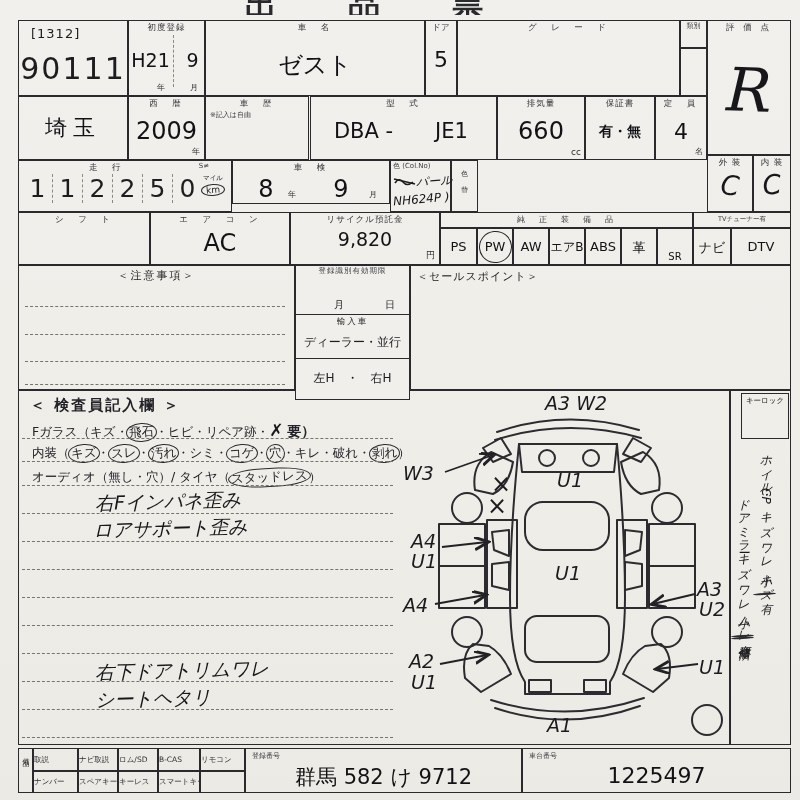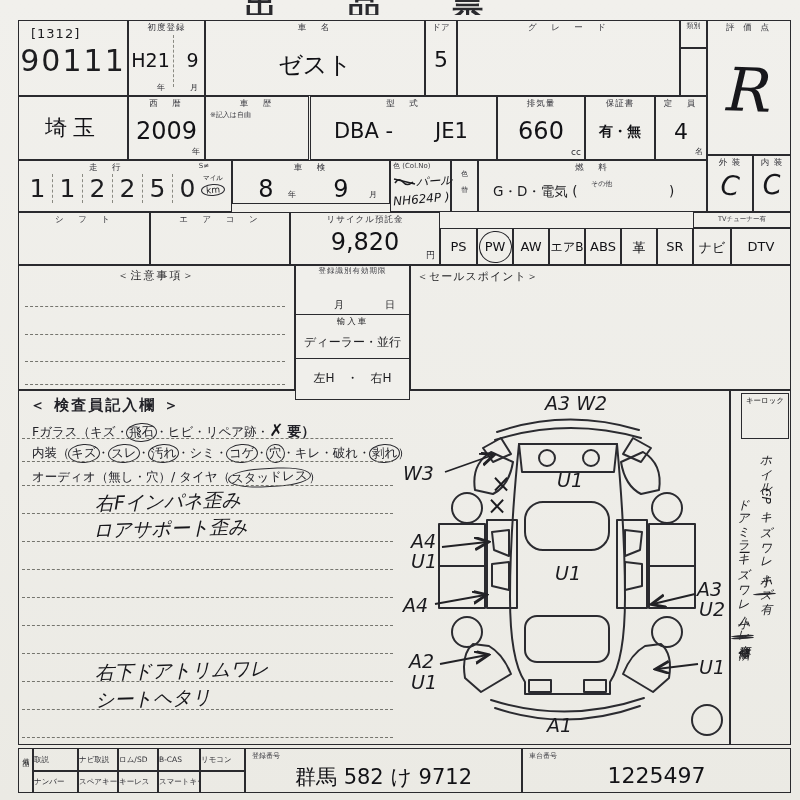--- a/index.html
+++ b/index.html
@@ -24,21 +24,21 @@
 <body>
 
 <div class="sheet">
 
   <div style="position:absolute;left:245px;top:0;width:330px;height:15px;overflow:hidden;text-align:left">
     <span style="display:inline-block;font-size:32px;font-weight:bold;letter-spacing:30px;margin-top:-22px;color:#2a2a2e">出 品 票</span>
   </div>
 
   <div class="cell" style="left:18px;top:20px;width:110px;height:76px">
     <div style="font-size:13px;padding:5px 0 0 12px;letter-spacing:1px">[1312]</div>
-    <div style="font-size:30px;font-weight:500;text-align:center;letter-spacing:2px;margin-top:2px">90111</div>
+    <div style="font-size:30px;font-weight:500;text-align:center;letter-spacing:2px;margin-top:10px">90111</div>
   </div>
 
   <div class="cell" style="left:128px;top:20px;width:77px;height:76px">
     <div class="lbl" style="letter-spacing:1px">初度登録</div>
     <div class="vdash" style="left:44px;top:14px;height:52px"></div>
     <span class="val" style="left:-16px;top:28px;font-size:19px">H21</span>
     <span class="val" style="left:26px;top:28px;font-size:19px">9</span>
     <span class="unit" style="left:28px;bottom:2px;font-size:8px">年</span>
     <span class="unit" style="right:6px;bottom:2px;font-size:8px">月</span>
   </div>
@@ -138,50 +138,48 @@
     </svg>
     <span class="hw" style="position:absolute;left:25px;top:12px;font-size:12px;white-space:nowrap;transform:rotate(-4deg)">パール</span>
     <span class="hw" style="position:absolute;left:2px;top:31px;font-size:12px;white-space:nowrap;transform:rotate(-5deg)">NH624P )</span>
   </div>
 
   <div class="cell" style="left:451px;top:160px;width:27px;height:52px">
     <div class="tiny" style="text-align:center;padding-top:8px">色</div>
     <div class="tiny" style="text-align:center;padding-top:6px">替</div>
   </div>
 
-  <div class="cell" style="left:478px;top:160px;width:229px;height:52px">
-    <div class="lbl">燃　料</div>
-    <span style="position:absolute;left:14px;top:22px;font-size:13.5px;white-space:nowrap">G・D・電気 (</span>
-    <span class="tiny" style="position:absolute;left:112px;top:18px">その他</span>
-    <span style="position:absolute;left:190px;top:22px;font-size:13.5px">)</span>
-  </div>
 
   <div class="cell" style="left:707px;top:155px;width:46px;height:57px">
     <div class="lbl" style="letter-spacing:1px">外 装</div>
     <div class="val hw" style="top:14px;font-size:27px;transform:rotate(4deg)">C</div>
   </div>
   <div class="cell" style="left:753px;top:155px;width:38px;height:57px">
     <div class="lbl" style="letter-spacing:1px">内 装</div>
     <div class="val hw" style="top:13px;font-size:27px;transform:rotate(-6deg)">C</div>
   </div>
 
   <div class="cell" style="left:18px;top:212px;width:132px;height:53px">
     <div class="lbl">シ　フ　ト</div>
   </div>
 
   <div class="cell" style="left:150px;top:212px;width:140px;height:53px">
     <div class="lbl">エ　ア　コ　ン</div>
+    <div class="val" style="top:16px;font-size:24px">AC</div>
   </div>
 
   <div class="cell" style="left:290px;top:212px;width:150px;height:53px">
     <div class="lbl" style="letter-spacing:1px">リサイクル預託金</div>
-    <div class="val" style="top:15px;font-size:24px">9,820</div>
+    <div class="val" style="top:15px;font-size:19px">9,820</div>
     <span class="unit" style="right:4px;bottom:2px">円</span>
   </div>
 
+  <div class="cell" style="left:440px;top:212px;width:253px;height:16px">
+    <div class="lbl" style="font-size:8px">純　正　装　備　品</div>
+  </div>
   <div class="cell" style="left:693px;top:212px;width:98px;height:16px">
     <div class="tiny" style="font-size:6.5px;text-align:center;padding-top:2px">TVチューナー有</div>
   </div>
 
   <div class="cell" style="left:440px;top:228px;width:37px;height:37px">
     <div class="val" style="top:10px;font-size:13px">PS</div>
     </div>
   <div class="cell" style="left:477px;top:228px;width:36px;height:37px">
     <div class="val" style="top:10px;font-size:13px">PW</div>
     </div>
@@ -191,21 +189,21 @@
   <div class="cell" style="left:549px;top:228px;width:36px;height:37px">
     <div class="val" style="top:10px;font-size:12px">エアB</div>
     </div>
   <div class="cell" style="left:585px;top:228px;width:36px;height:37px">
     <div class="val" style="top:10px;font-size:13px">ABS</div>
     </div>
   <div class="cell" style="left:621px;top:228px;width:36px;height:37px">
     <div class="val" style="top:10px;font-size:13px">革</div>
     </div>
   <div class="cell" style="left:657px;top:228px;width:36px;height:37px">
-    <div class="val" style="top:10px;font-size:13px">SR</div>
+    <div class="val" style="top:22px;font-size:10px">SR</div>
     </div>
   <div class="cell" style="left:693px;top:228px;width:38px;height:37px">
     <div class="val" style="top:10px;font-size:13px">ナビ</div>
     </div>
   <div class="cell" style="left:731px;top:228px;width:60px;height:37px">
     <div class="val" style="top:10px;font-size:13px">DTV</div>
     </div>
 
   <div style="position:absolute;left:479px;top:231px;width:31px;height:30px;border:1.8px solid #222227;border-radius:50%;transform:rotate(-6deg)"></div>
 

